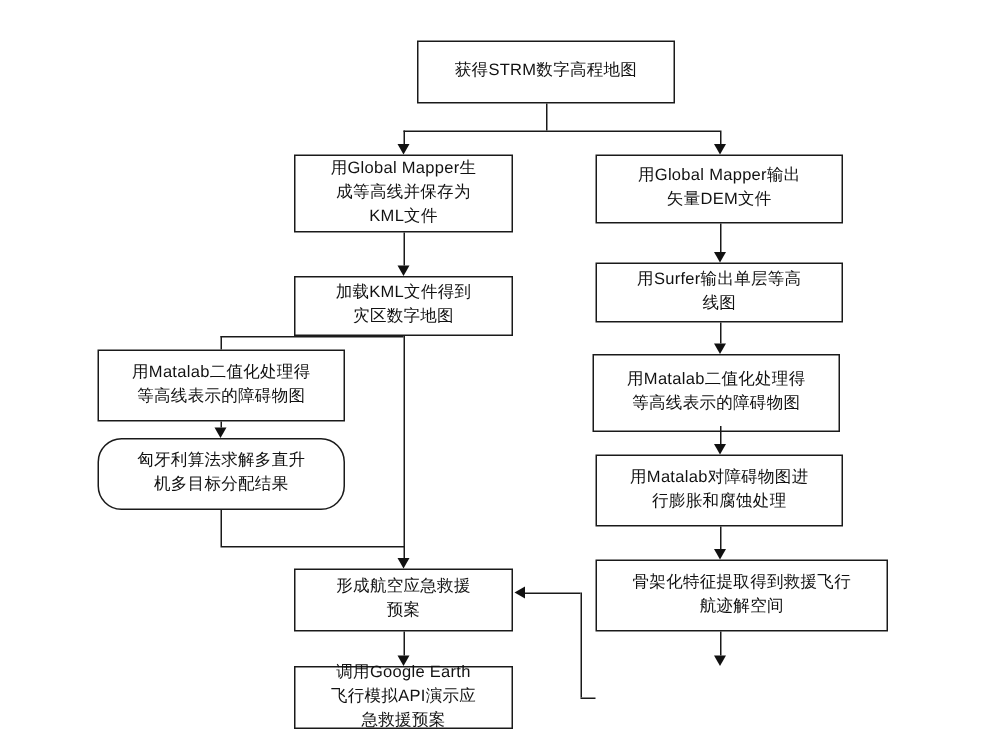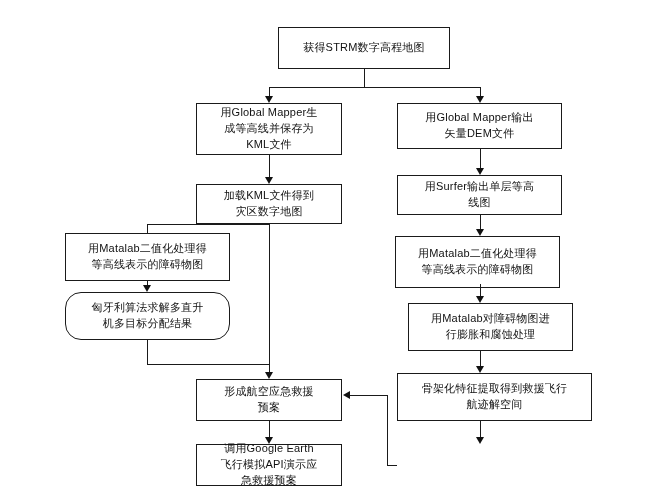--- a/index.html
+++ b/index.html
@@ -102,21 +102,21 @@
   </div>
 
   <div class="node" style="left:397px; top:175px; width:165px; height:40px;">
     <span>用Surfer输出单层等高线图</span>
   </div>
 
   <div class="node" style="left:395px; top:236px; width:165px; height:52px;">
     <span>用Matalab二值化处理得等高线表示的障碍物图</span>
   </div>
 
-  <div class="node" style="left:397px; top:303px; width:165px; height:48px;margin-left:11px;">
+  <div class="node" style="left:397px; top:303px; width:165px; height:48px;">
     <span>用Matalab对障碍物图进行膨胀和腐蚀处理</span>
   </div>
 
   <div class="node" style="left:397px; top:373px; width:195px; height:48px;">
     <span>骨架化特征提取得到救援飞行航迹解空间</span>
   </div>
 
 
   <div class="vline" style="left:364px; top:69px; height:18px;"></div>
   <div class="hline" style="left:269px; top:87px; width:211px;"></div>

